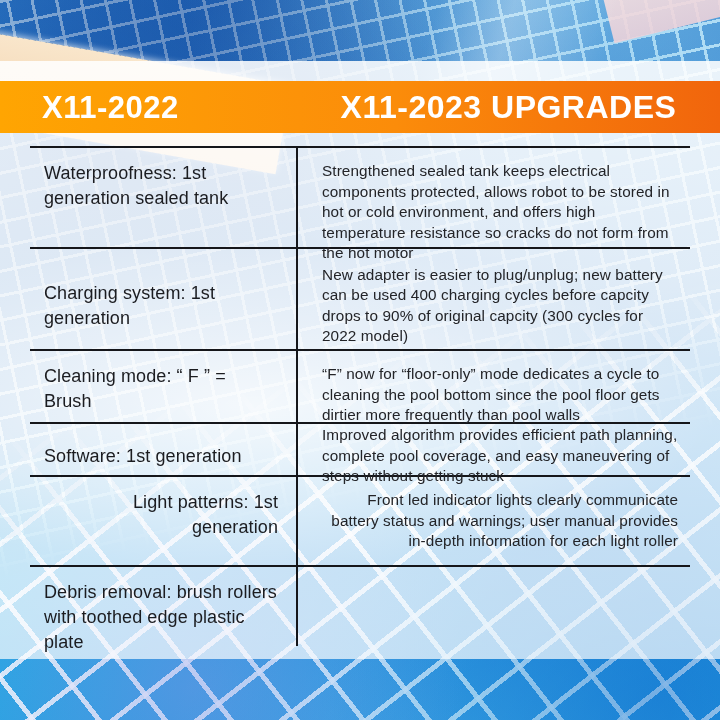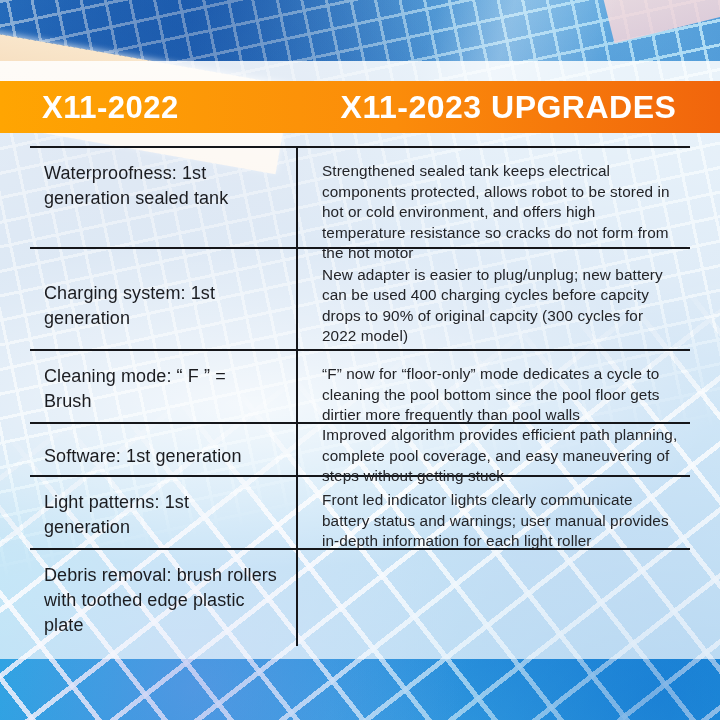--- a/index.html
+++ b/index.html
@@ -73,21 +73,21 @@
     position:absolute;left:297px;top:0;width:423px;height:44px;line-height:53px;
     text-align:center;font-size:32px;font-weight:700;letter-spacing:.5px;
   }
   
   .table{
     position:absolute;left:30px;top:146px;width:660px;
     color:#202126;
   }
   .row{display:flex;box-sizing:border-box;border-top:2px solid #15161a;}
   .r1{height:101px;} .r2{height:102px;align-items:center;} .r3{height:73px;}
-  .r4{height:53px;align-items:center;}  .r5{height:73px;}  .r6{height:82px;}
+  .r4{height:53px;align-items:center;}  .r5{height:90px;text-align:right;}  .r6{height:82px;}
   .cell-left{
     box-sizing:border-box;width:266px;padding:13px 18px 0 14px;
     font-size:18px;font-weight:400;line-height:25px;color:#1b1c20;
     letter-spacing:.1px;
   }
   .cell-right{
     box-sizing:border-box;width:394px;padding:13px 12px 0 26px;
     font-size:15.3px;font-weight:400;line-height:20.5px;color:#232428;
     letter-spacing:.1px;
   }

